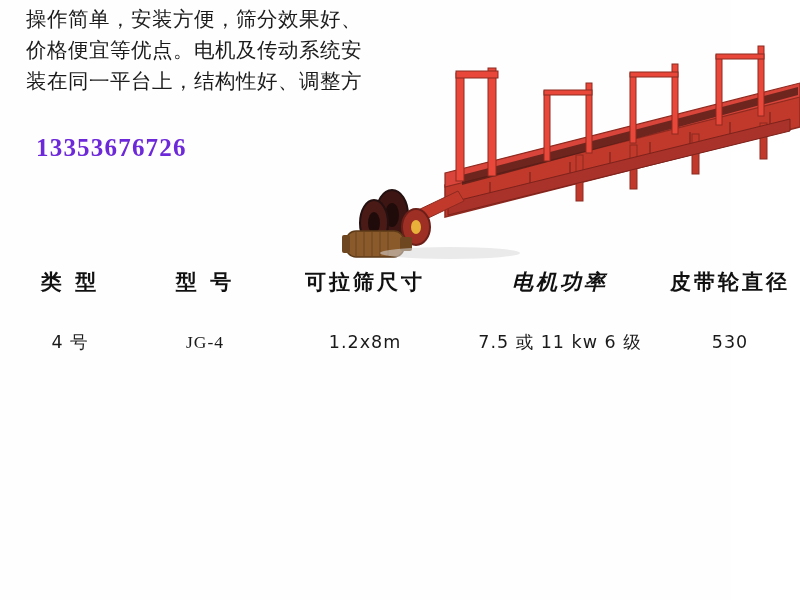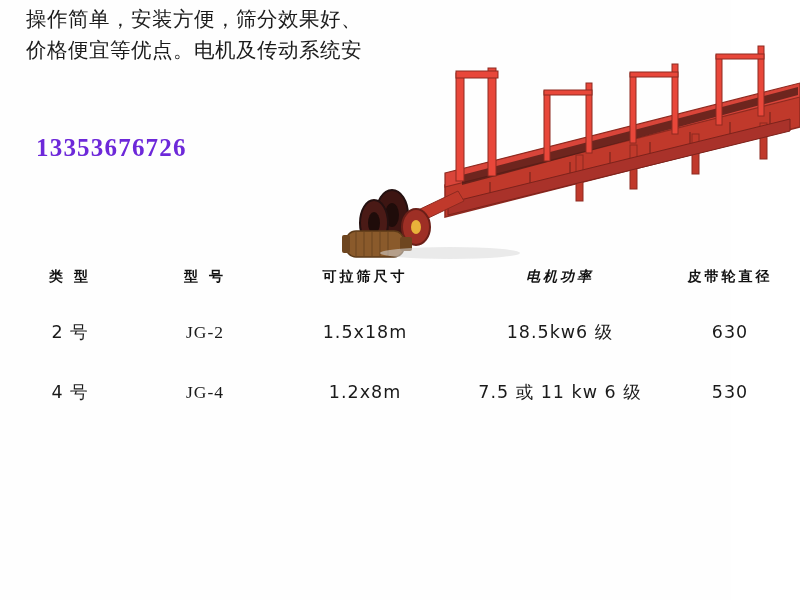--- a/index.html
+++ b/index.html
@@ -61,21 +61,21 @@
   
   .spec-table {
     position: absolute;
     left: 0px;
     top: 258px;
     width: 800px;
     border-collapse: collapse;
     font-family: "DejaVu Sans", sans-serif;
   }
   .spec-table th {
-    font-size: 14px;
+    font-size: 21px;
     font-weight: bold;
     color: #111111;
     padding: 10px 0 16px 0;
     letter-spacing: 3px;
     text-align: center;
   }
   .spec-table td {
     font-size: 17.5px;
     color: #1a1a1a;
     padding: 18px 0 18px 0;
@@ -99,20 +99,21 @@
   }
 </style>
 </head>
 <body>
 
 <div id="page">
 
   <div class="desc">
     <div>操作简单，安装方便，筛分效果好、</div>
     <div>价格便宜等优点。电机及传动系统安</div>
+    <div>装在同一平台上，结构性好、调整方</div>
   </div>
 
   <div class="phone">13353676726</div>
 
   <div class="machine">
     <svg width="470" height="225" viewBox="0 0 470 225" xmlns="http://www.w3.org/2000/svg">
 
       <polygon points="115,150 470,60 470,92 115,182" fill="#c0392b" stroke="#8e2a20" stroke-width="1.5"></polygon>
       <polygon points="115,138 470,48 470,62 115,152" fill="#d9453a" stroke="#8e2a20" stroke-width="1.2"></polygon>
 
@@ -192,27 +193,20 @@
       <tr>
         <th class="col-type">类  型</th>
         <th class="col-model">型  号</th>
         <th class="col-size">可拉筛尺寸</th>
         <th class="col-power">电机功率</th>
         <th class="col-pulley">皮带轮直径</th>
       </tr>
     </thead>
     <tbody>
       <tr>
-        <td>2 号</td>
-        <td class="cell-serif">JG-2</td>
-        <td class="cell-mono">1.5x18m</td>
-        <td class="cell-mono">18.5kw6 级</td>
-        <td class="cell-mono">630</td>
-      </tr>
-      <tr>
         <td>4 号</td>
         <td class="cell-serif">JG-4</td>
         <td class="cell-mono">1.2x8m</td>
         <td class="cell-mono">7.5 或 11 kw 6 级</td>
         <td class="cell-mono">530</td>
       </tr>
     </tbody>
   </table>
 
 </div>

